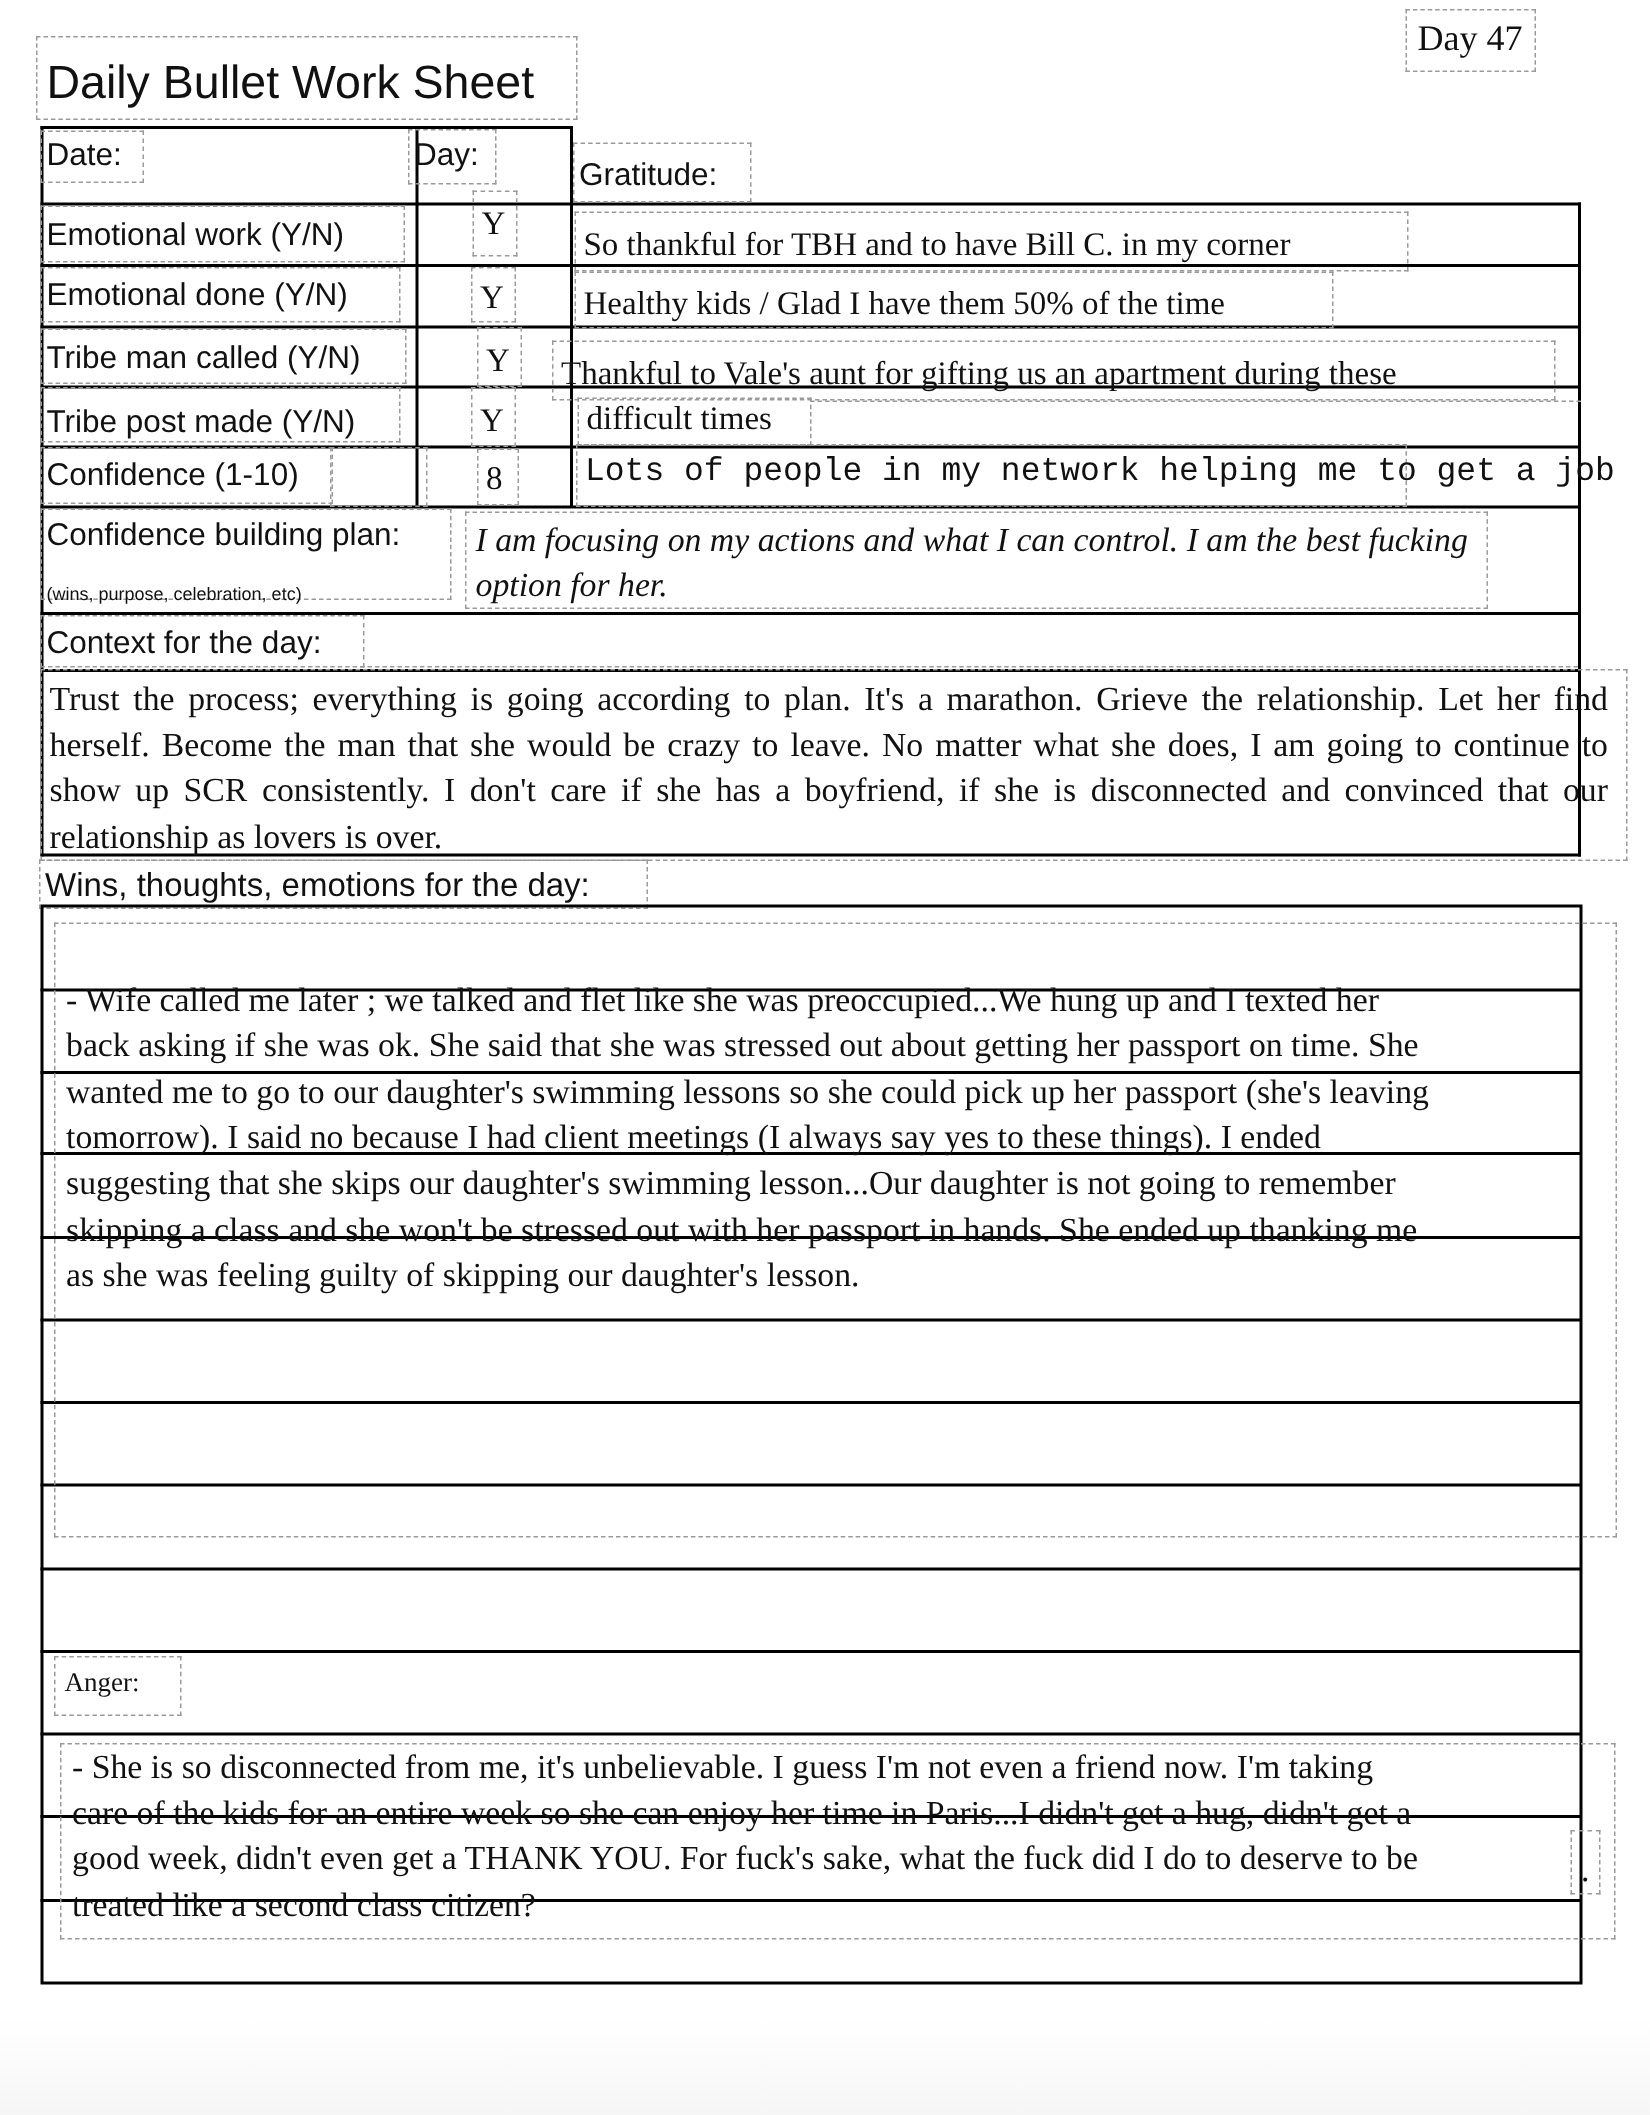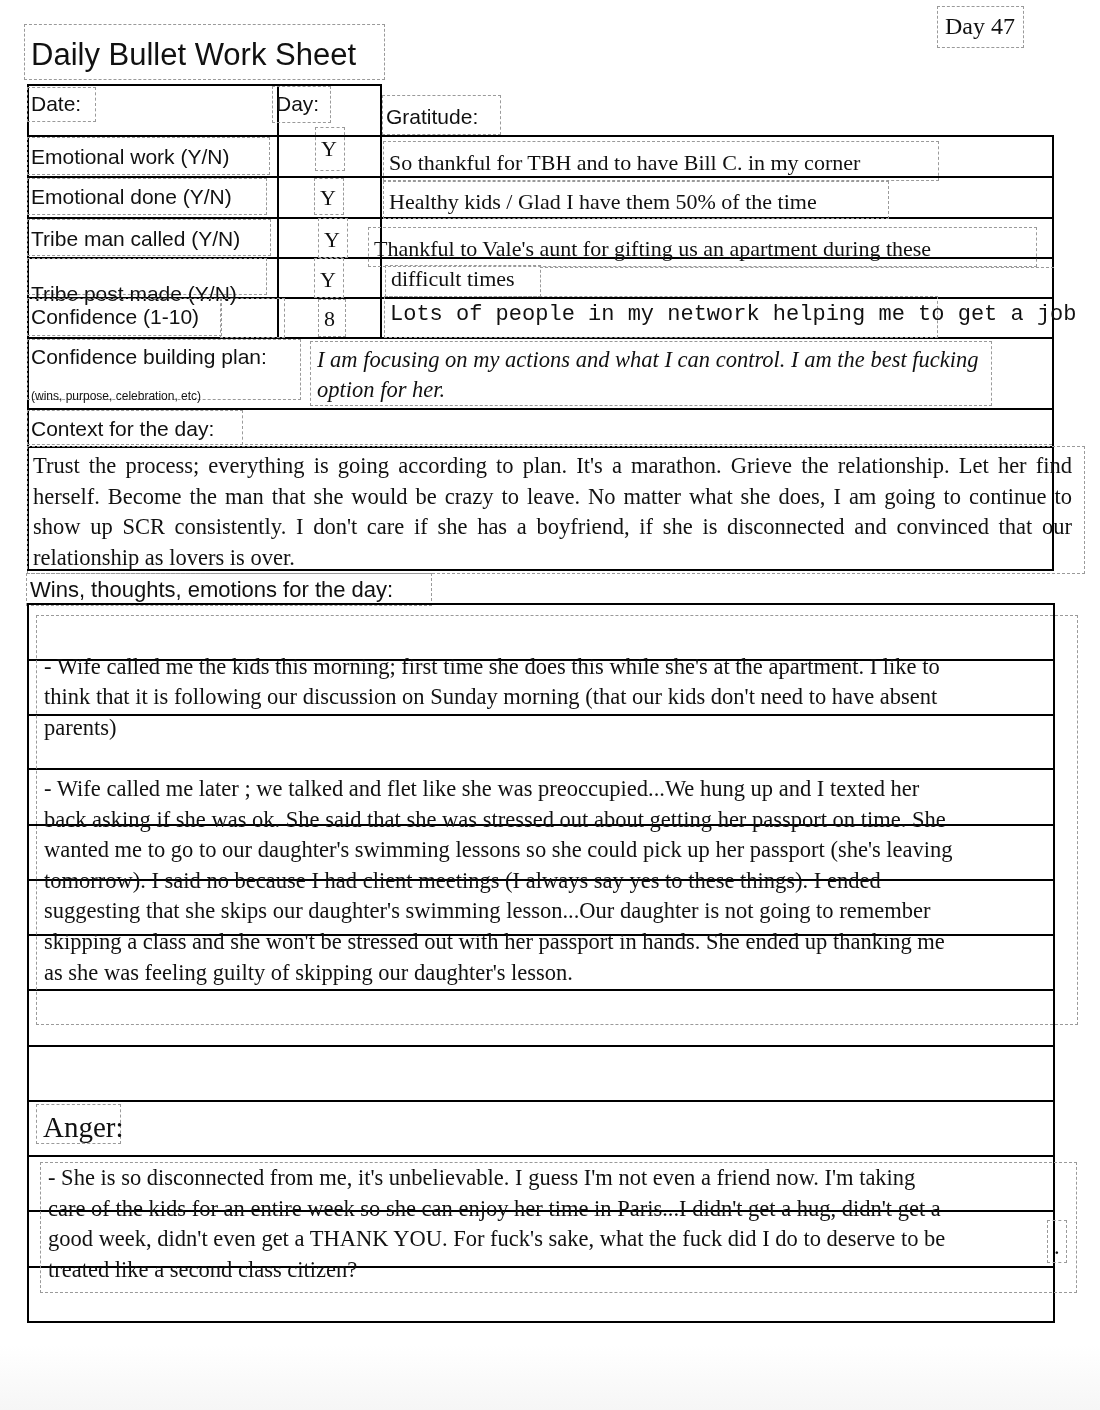--- a/index.html
+++ b/index.html
@@ -52,21 +52,21 @@
 
 <div class="abs dash sans lbl" style="left:27px; top:137px; width:243px; height:38px; padding-top:8px;">Emotional work  (Y/N)</div>
 <div class="abs dash serif val" style="left:315px; top:127px; width:30px; height:44px; padding-top:10px;">Y</div>
 
 <div class="abs dash sans lbl" style="left:27px; top:178px; width:240px; height:37px; padding-top:7px;">Emotional done (Y/N)</div>
 <div class="abs dash serif val" style="left:314px; top:178px; width:30px; height:37px; padding-top:8px;">Y</div>
 
 <div class="abs dash sans lbl" style="left:27px; top:219px; width:244px; height:37px; padding-top:8px;">Tribe man called (Y/N)</div>
 <div class="abs dash serif val" style="left:318px; top:218px; width:30px; height:40px; padding-top:10px;">Y</div>
 
-<div class="abs dash sans lbl" style="left:27px; top:258px; width:240px; height:37px; padding-top:24px;">Tribe post made (Y/N)</div>
+<div class="abs dash sans lbl" style="left:27px; top:258px; width:240px; height:37px; padding-top:12px;">Tribe post made (Y/N)</div>
 <div class="abs dash serif val" style="left:314px; top:258px; width:30px; height:40px; padding-top:10px;">Y</div>
 
 <div class="abs dash sans lbl" style="left:27px; top:298px; width:195px; height:38px; padding-top:7px;">Confidence (1-10)</div>
 <div class="abs dash" style="left:220px; top:298px; width:65px; height:40px;"></div>
 <div class="abs dash serif val" style="left:318px; top:299px; width:28px; height:38px; padding-top:8px;">8</div>
 
 <div class="abs dash serif val" style="left:383px; top:141px; width:556px; height:40px; padding-top:10px;">So thankful for TBH and to have Bill C. in my corner</div>
 <div class="abs dash serif val" style="left:383px; top:181px; width:506px; height:38px; padding-top:9px;">Healthy kids / Glad I have them 50% of the time</div>
 <div class="abs dash serif val" style="left:368px; top:227px; width:669px; height:40px; padding-top:10px;">Thankful to Vale's aunt for gifting us an apartment during these</div>
 <div class="abs dash serif val" style="left:385px; top:265px; width:156px; height:32px; padding-top:2px;">difficult times</div>
@@ -93,30 +93,27 @@
 <div class="hl" style="left:27px; top:879px; width:1027px;"></div>
 <div class="hl" style="left:27px; top:934px; width:1027px;"></div>
 <div class="hl" style="left:27px; top:989px; width:1027px;"></div>
 <div class="hl" style="left:27px; top:1045px; width:1027px;"></div>
 <div class="hl" style="left:27px; top:1100px; width:1027px;"></div>
 <div class="hl" style="left:27px; top:1155px; width:1027px;"></div>
 <div class="hl" style="left:27px; top:1210px; width:1027px;"></div>
 <div class="hl" style="left:27px; top:1266px; width:1027px;"></div>
 
 <div class="abs dash serif journal" style="left:36px; top:615px; width:1042px; height:410px; padding:5px 0 0 7px;">
-  <div>- Wife called me the kids this morning; first time she does this while she's at the apartment. I like to
-think that it is following our discussion on Sunday morning (that our kids don't need to have absent
-parents)</div>
   <div>- Wife called me later ; we talked and flet like she was preoccupied...We hung up and I texted her
 back asking if she was ok. She said that she was stressed out about getting her passport on time. She
 wanted me to go to our daughter's swimming lessons so she could pick up her passport (she's leaving
 tomorrow). I said no because I had client meetings (I always say yes to these things). I ended
 suggesting that she skips our daughter's swimming lesson...Our daughter is not going to remember
 skipping a class and she won't be stressed out with her passport in hands. She ended up thanking me
 as she was feeling guilty of skipping our daughter's lesson.</div>
 </div>
 
-<div class="abs dash serif" style="left:36px; top:1104px; width:85px; height:40px; font-size:29px; padding:6px 0 0 6px; white-space:nowrap;">Anger:</div>
+<div class="abs dash serif" style="left:36px; top:1104px; width:85px; height:40px; font-size:18px; padding:6px 0 0 6px; white-space:nowrap;">Anger:</div>
 <div class="abs dash serif journal" style="left:40px; top:1162px; width:1037px; height:131px; padding:0 0 0 7px;">- She is so disconnected from me, it's unbelievable. I guess I'm not even a friend now. I'm taking
 care of the kids for an entire week so she can enjoy her time in Paris...I didn't get a hug, didn't get a
 good week, didn't even get a THANK YOU. For fuck's sake, what the fuck did I do to deserve to be
 treated like a second class citizen?</div>
 <div class="abs dash serif" style="left:1047px; top:1220px; width:20px; height:43px; font-size:22.5px; padding:13px 0 0 6px;">.</div>
 
 </body></html>

